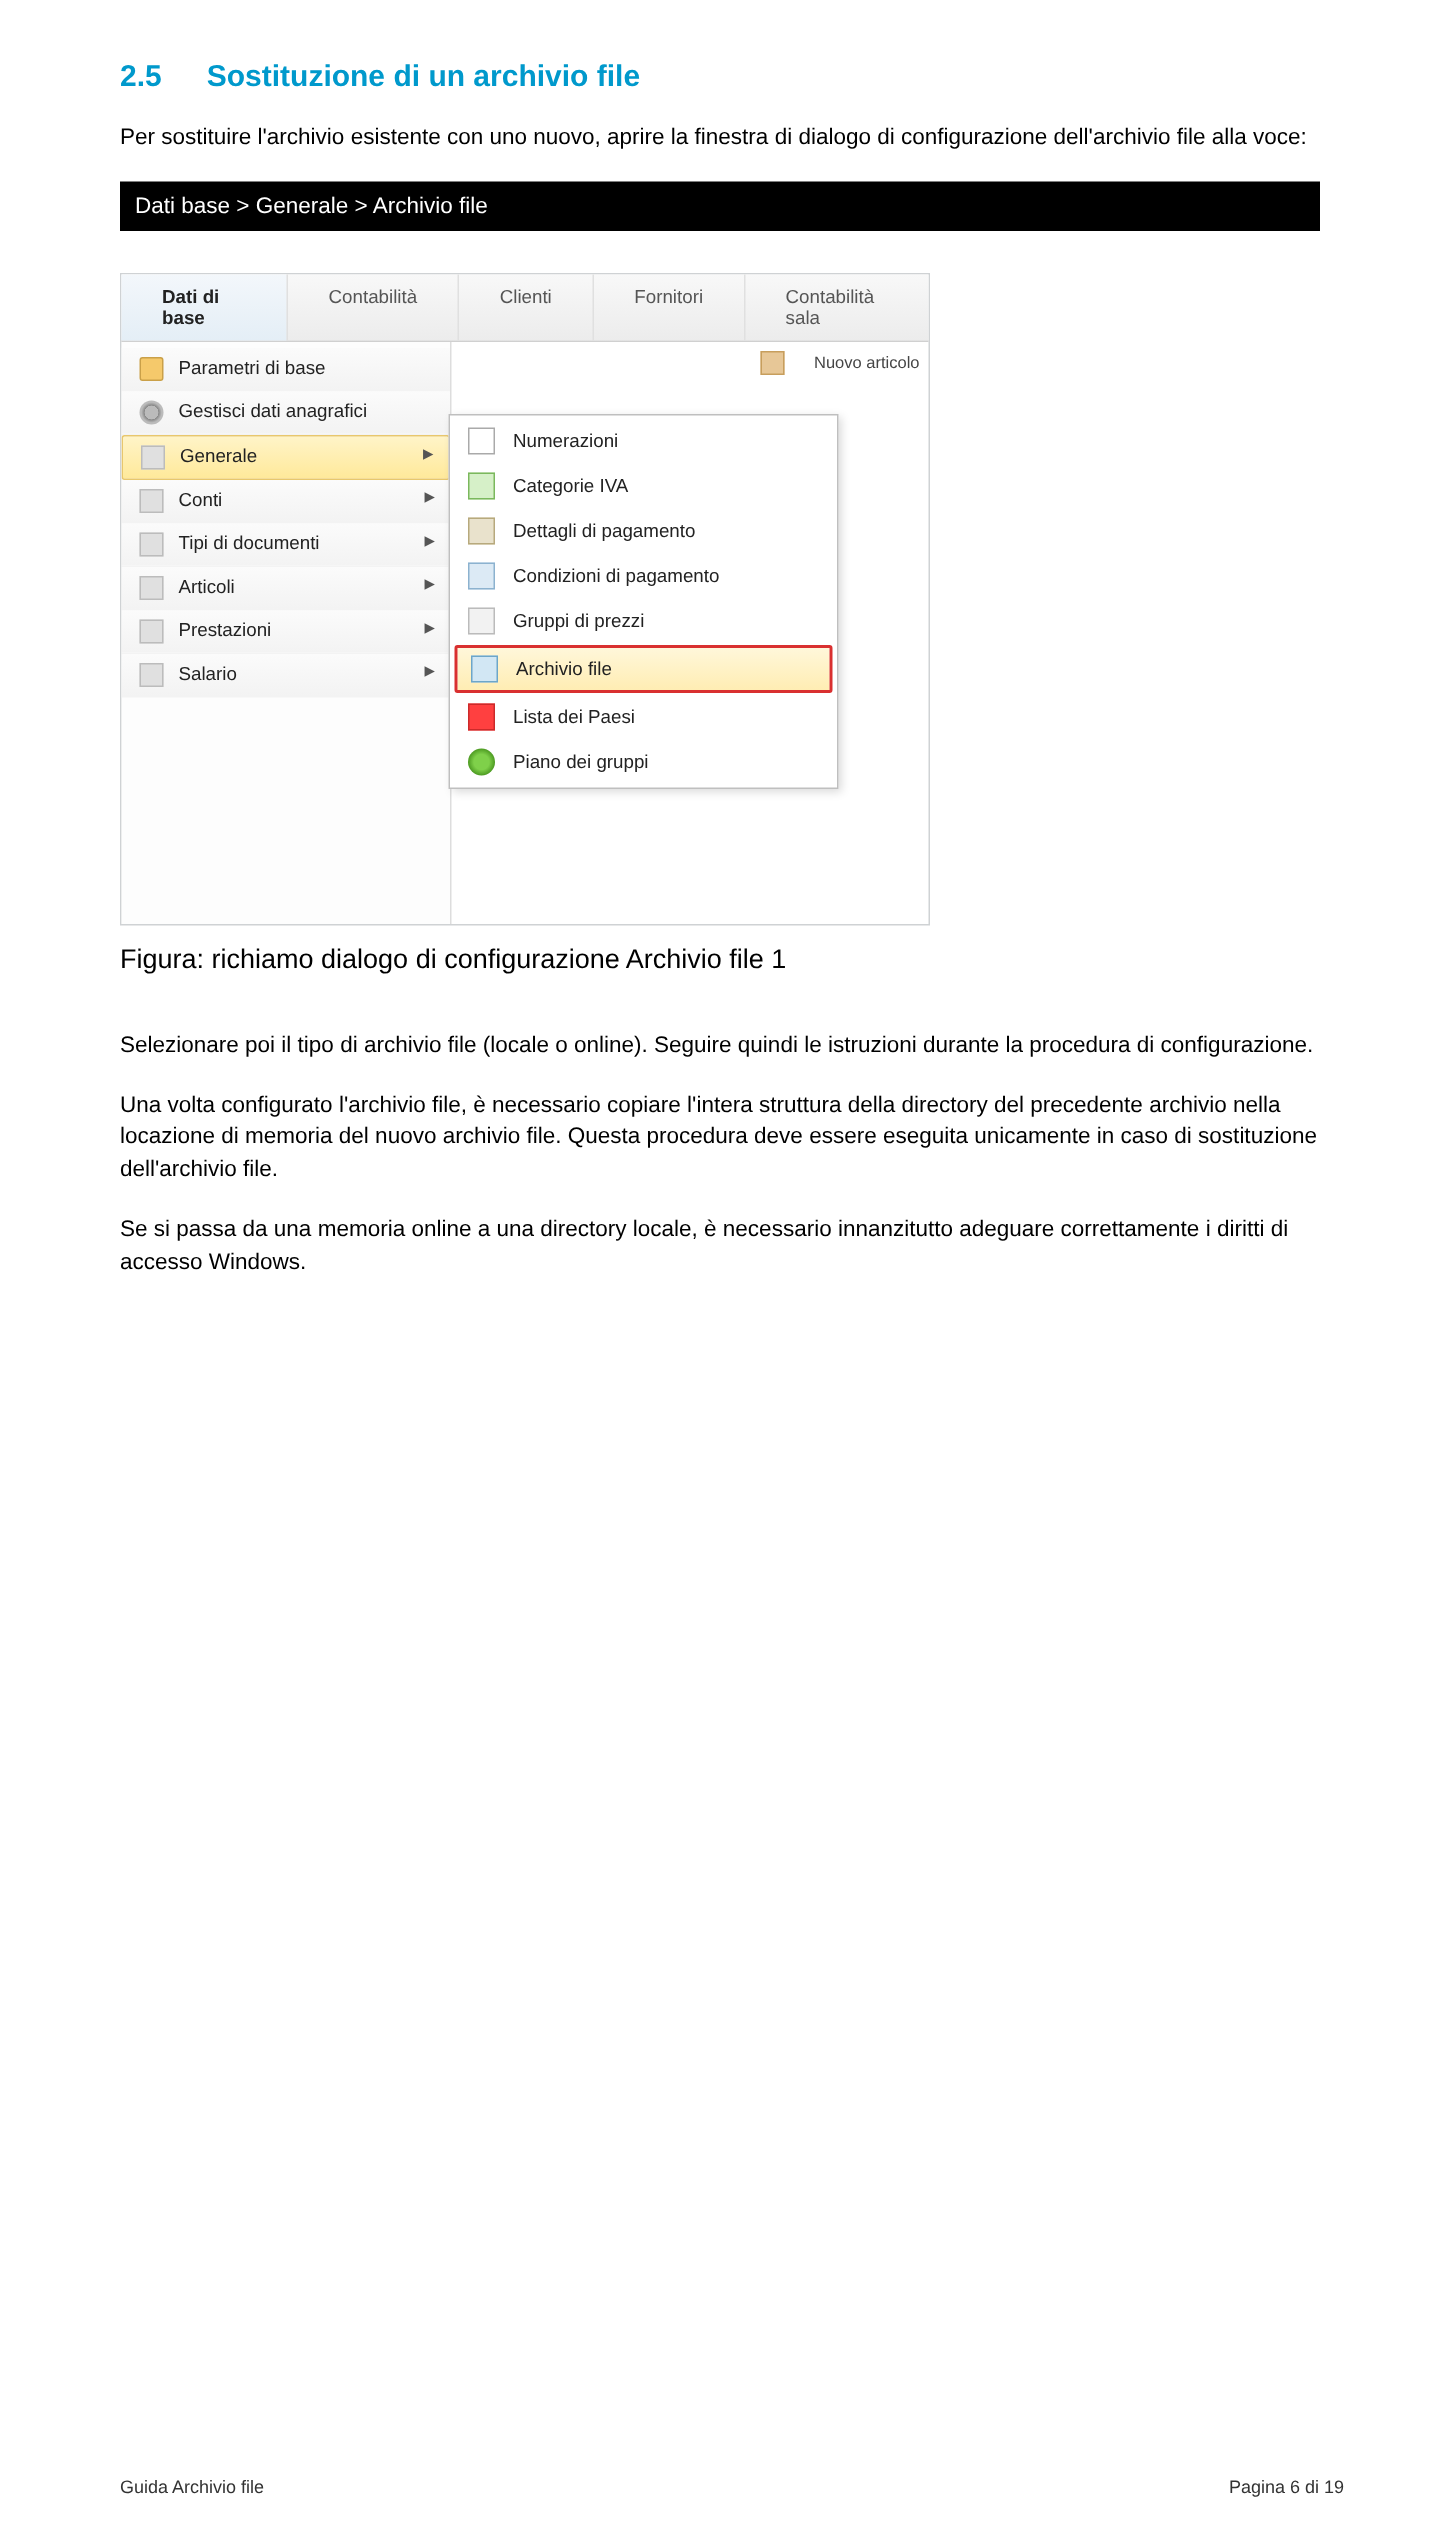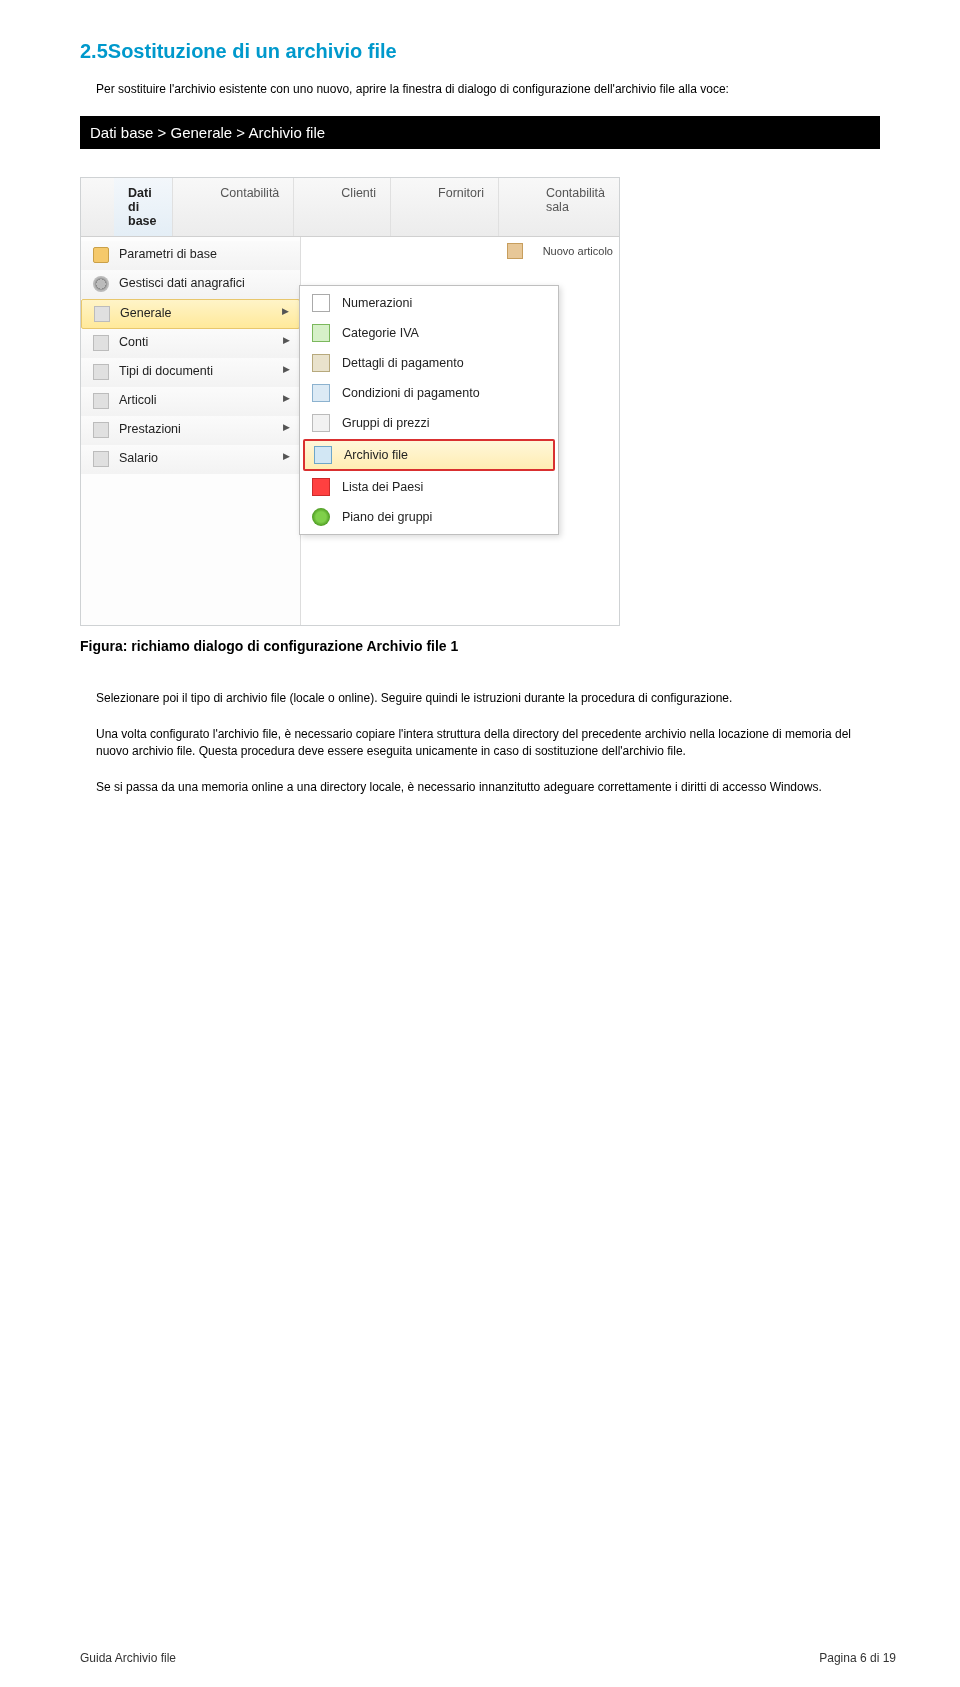--- a/index.html
+++ b/index.html
@@ -11,62 +11,61 @@
     color: #000;
   }
   .page {
     padding: 40px 80px 20px 80px;
     min-height: 1687px;
     position: relative;
   }
   .heading-row {
     display: flex;
     align-items: baseline;
+    gap: 30px;
     margin-bottom: 18px;
   }
   .sec-num {
     color: #0099cc;
     font-size: 20px;
     font-weight: bold;
   }
   .sec-title {
     color: #0099cc;
     font-size: 20px;
     font-weight: bold;
   }
   .body-text {
-    font-size: 12px;
+    font-size: 15px;
     line-height: 1.45;
     margin-bottom: 18px;
-    margin-left: 16px;
   }
   .path-bar {
     background: #000000;
     color: #ffffff;
     padding: 8px 10px;
     font-size: 15px;
     margin-bottom: 28px;
   }
   .screenshot {
     width: 540px;
     border: 1px solid #cfd2d4;
     background: #ffffff;
     margin-bottom: 12px;
   }
   .menubar {
     display: flex;
     background: linear-gradient(#f8f8f8, #ececec);
     border-bottom: 1px solid #d0d0d0;
   }
   .menubar .tab {
-    padding: 8px 14px;
+    padding: 8px 27px;
     font-size: 12.5px;
     color: #555;
     border-right: 1px solid #e0e0e0;
-    margin-left: 33px;
   }
   .menubar .tab.active {
     background: linear-gradient(#f3f7fb, #e4eef6);
     color: #222;
     font-weight: bold;
   }
   .menubar .tab.last { border-right: none; }
   .menus-area {
     display: flex;
     height: 388px;
@@ -131,22 +130,22 @@
     right: 6px;
     top: 6px;
     display: flex;
     align-items: center;
     gap: 20px;
     font-size: 11px;
     color: #444;
   }
   .corner-item .ic { width: 16px; height: 16px; }
   .caption {
-    font-size: 14px;
-    font-weight: bold;
+    font-size: 18px;
+    font-weight: normal;
     margin-bottom: 36px;
   }
   .footer {
     position: absolute;
     bottom: 22px;
     left: 80px;
     right: 64px;
     display: flex;
     justify-content: space-between;
     font-size: 12px;

